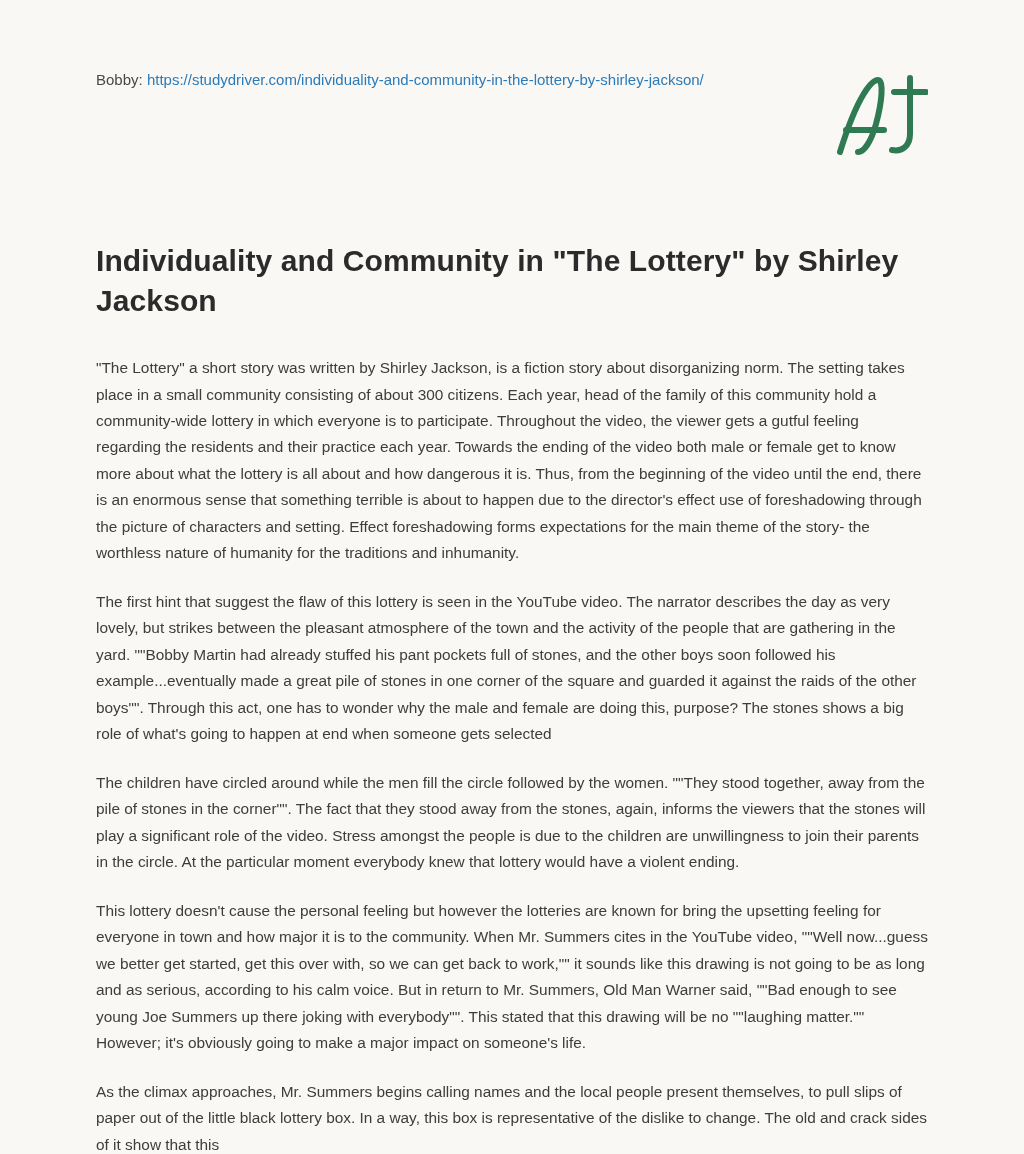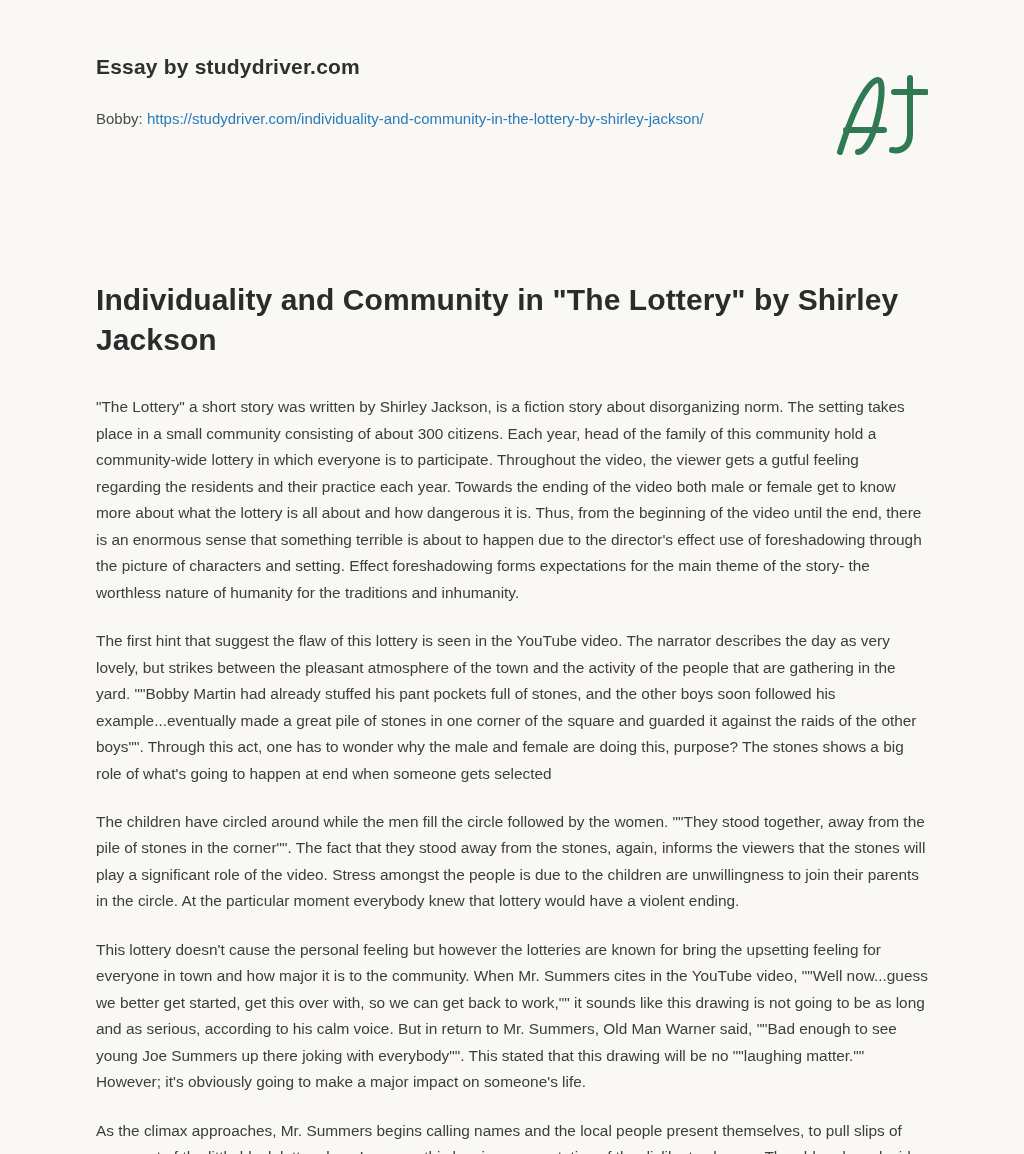--- a/index.html
+++ b/index.html
@@ -75,21 +75,20 @@
   }
   .body-copy p:last-child {
     margin-bottom: 0;
   }
 </style>
 </head>
 <body>
 
 <div class="page">
 
-  <div class="header-title">Essay by studydriver.com</div>
 
   <div class="source-row">
     <span class="source-label">Bobby:</span>
     <a class="source-link" href="#">https://studydriver.com/individuality-and-community-in-the-lottery-by-shirley-jackson/</a>
   </div>
 
   <div class="logo">
     <svg width="96" height="86" viewBox="0 0 96 86" fill="none" xmlns="http://www.w3.org/2000/svg">
       <path d="M8 80 C 26 22, 40 8, 46 8 C 52 8, 50 30, 44 52 C 39 70, 32 80, 26 80" stroke="#2f7a52" stroke-width="6" stroke-linecap="round" fill="none"></path>
       <path d="M14 58 L 52 58" stroke="#2f7a52" stroke-width="6" stroke-linecap="round"></path>

